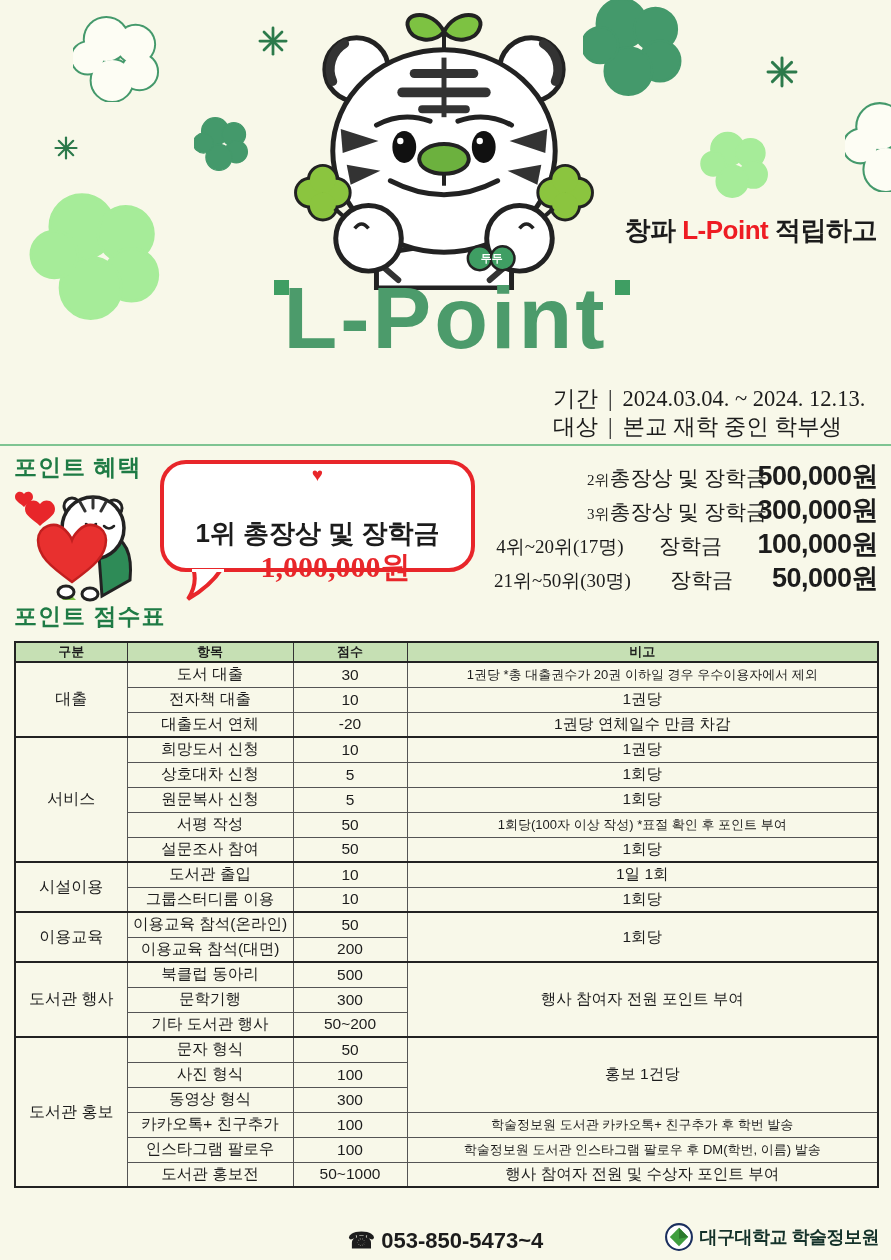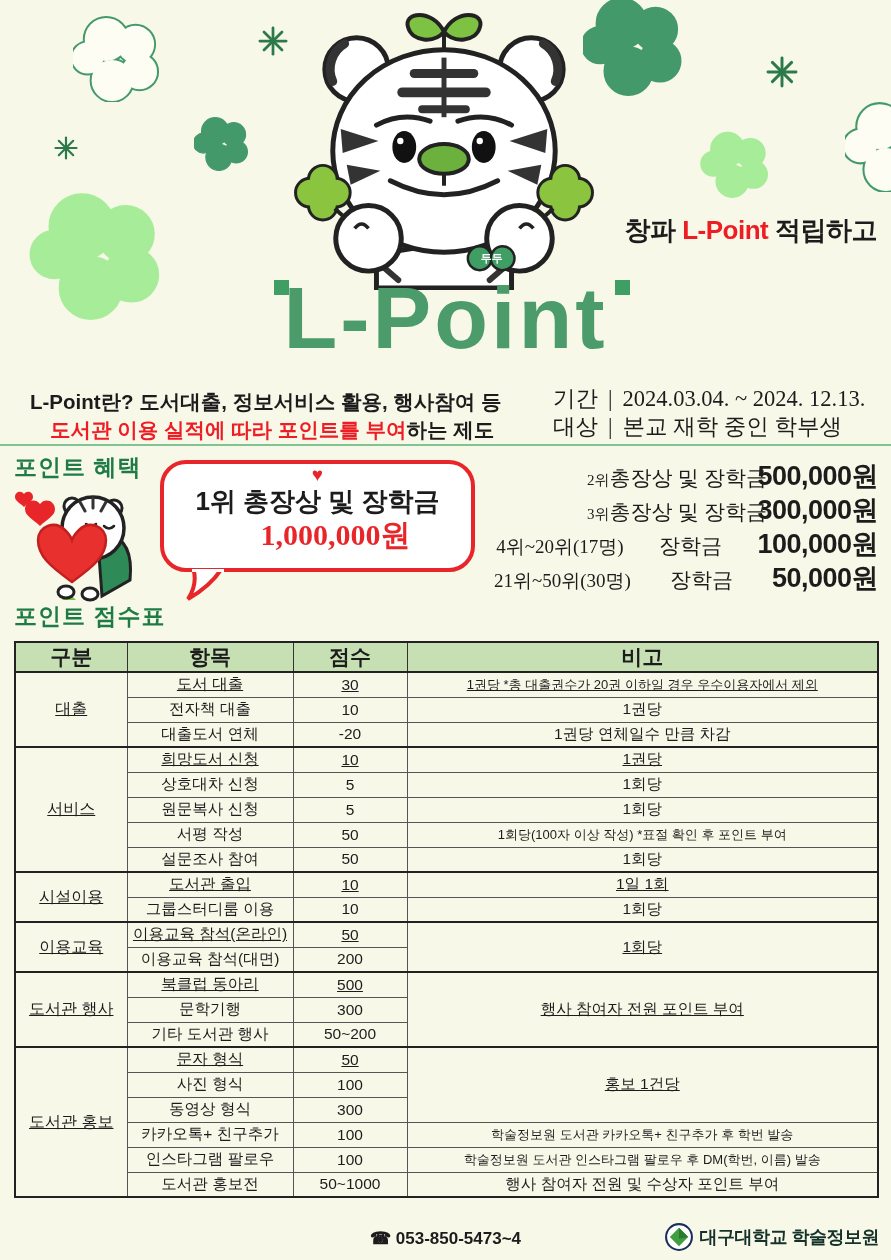--- a/index.html
+++ b/index.html
@@ -22,41 +22,41 @@
   .intro-left .red { color:#ee1c23; }
   .intro-meta { position:absolute; left:553px; top:385px; font-family:"Liberation Serif", serif; font-size:22.5px; line-height:28px; white-space:nowrap; }
   .intro-meta .bar { padding:0 10px; }
   .divider { position:absolute; left:0; top:444px; width:891px; height:2px; background:#7fc492; }
 
   
   .sec-heading { position:absolute; font-size:23px; font-weight:800; color:#1e7b45; letter-spacing:1px; }
   .tiger-heart { position:absolute; left:10px; top:482px; width:132px; height:120px; }
   .bubble { position:absolute; left:160px; top:460px; width:315px; height:112px; background:#fff; border:4px solid #e8262a; border-radius:26px; text-align:center; }
   .bubble .heart { color:#e8262a; font-size:19px; line-height:20px; margin-top:1px; }
-  .bubble .b-line1 { font-size:26px; font-weight:800; line-height:32px; }
+  .bubble .b-line1 { font-size:26px; font-weight:800; line-height:32px;margin-top:32px; }
   .bubble .b-amount { font-family:"Liberation Serif", serif; font-size:30px; font-weight:700; color:#e8262a; line-height:36px;padding-left:36px; }
   .bubble-tail { position:absolute; left:186px; top:569px; width:44px; height:32px; }
   .prizes { position:absolute; left:488px; top:458px; width:390px; }
   .prize-row { display:flex; align-items:baseline; height:34px; }
   .prize-row .rank { width:150px; text-align:right; font-family:"Liberation Serif", serif; font-size:15px; white-space:nowrap; }
   .prize-row:nth-child(3) .rank, .prize-row:nth-child(4) .rank { font-size:19px; }
   .prize-row .plabel { width:148px; text-align:center; font-family:"Liberation Serif", serif; font-size:21px; white-space:nowrap; }
   .prize-row .amount { flex:1; text-align:right; font-size:27px; font-weight:800; letter-spacing:-0.5px; white-space:nowrap; }
 
   
   .table-note { position:absolute; right:14px; top:640px; font-size:13.5px; font-weight:700; color:#0369a1; }
   table.score { position:absolute; left:14px; top:641px; width:863px; border-collapse:collapse; border:2px solid #222; table-layout:fixed; }
-  table.score th { background:#c6e0b4; border:1.5px solid #333; height:16px; font-size:21px; font-weight:700; }
+  table.score th { background:#c6e0b4; border:1.5px solid #333; height:16px; font-size:13px; font-weight:700; }
   table.score td { border:1px solid #555; height:25px; font-size:15.5px; text-align:center; padding:1px 4px; vertical-align:middle; overflow:hidden; white-space:nowrap; }
-  table.score tr.group-start td { border-top:2.5px solid #222;text-decoration:underline; }
+  table.score tr.group-start td { border-top:2.5px solid #222; }
   table.score td.col-group { font-size:16px;margin-left:20px; }
   table.score td.small-note { font-size:13px; }
 
   
-  .phone { position:absolute; left:0; width:100%; top:1228px; text-align:center; font-size:17px; font-weight:700; }
+  .phone { position:absolute; left:0; width:100%; top:1228px; text-align:center; font-size:22px; font-weight:700; }
   .footer-logo { position:absolute; right:12px; top:1222px; display:flex; align-items:center; gap:5px; }
   .footer-logo .org { font-size:18px; font-weight:800; color:#14322a; letter-spacing:-0.5px; }
 </style>
 </head>
 <body>
 
 <div class="poster">
 
   <svg width="0" height="0" style="position:absolute">
     <defs>
@@ -190,24 +190,20 @@
       <text x="208" y="262" font-size="11" font-weight="bold" fill="#fff" text-anchor="middle">두두</text>
     </g>
   </svg>
 
   <div class="catchphrase">
     <div><span>창파 </span><span class="red">L-Point</span><span> 적립하고</span></div>
   </div>
 
   <div class="big-title">L-Point</div>
 
-  <div class="intro-left">
-    <div>L-Point란? 도서대출, 정보서비스 활용, 행사참여 등</div>
-    <div class="l2"><span class="red">도서관 이용 실적에 따라 포인트를 부여</span><span>하는 제도</span></div>
-  </div>
   <div class="intro-meta">
     <div><span>기간</span><span class="bar">|</span><span>2024.03.04. ~ 2024. 12.13.</span></div>
     <div><span>대상</span><span class="bar">|</span><span>본교 재학 중인 학부생</span></div>
   </div>
   <div class="divider"></div>
 
   <div class="sec-heading" style="left:14px;top:452px">포인트 혜택</div>
 
   <svg class="tiger-heart" viewBox="0 0 132 120">
     <path d="M30 22 c-5 -7 -15 -3 -15 5 c0 7 8 10 15 17 c7 -7 15 -10 15 -17 c0 -8 -10 -12 -15 -5 z" fill="#e8262a"></path>

